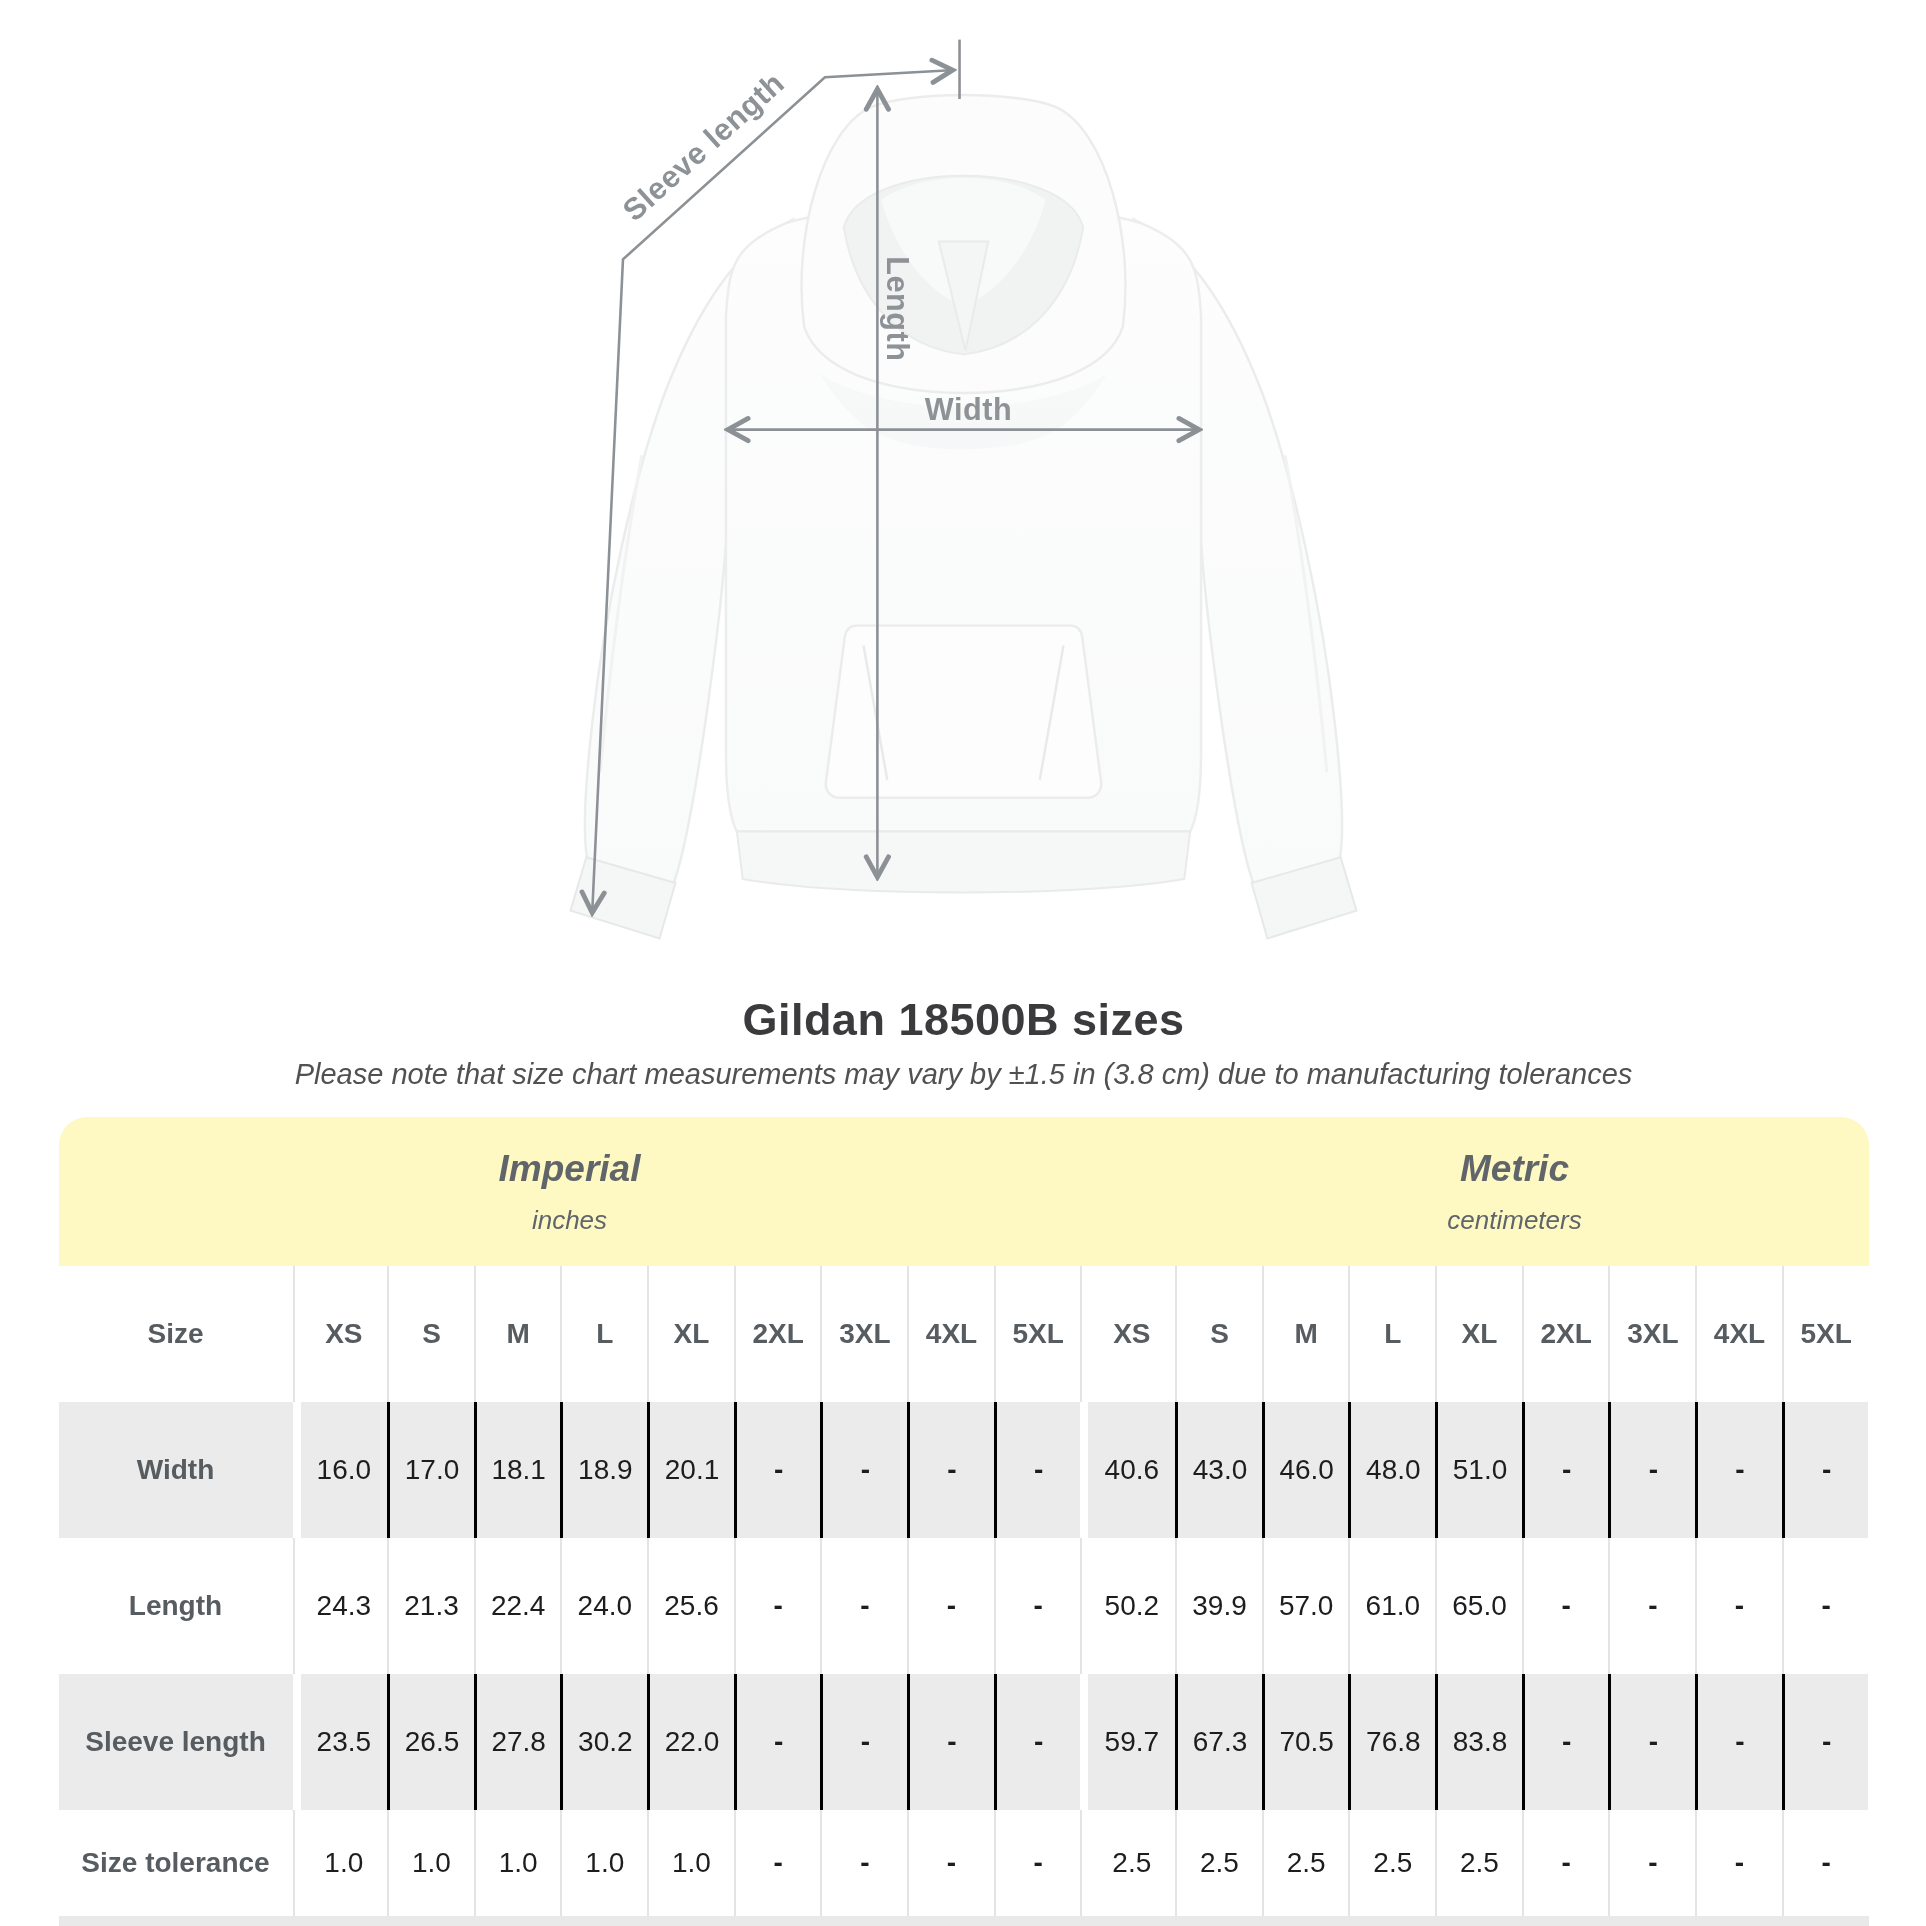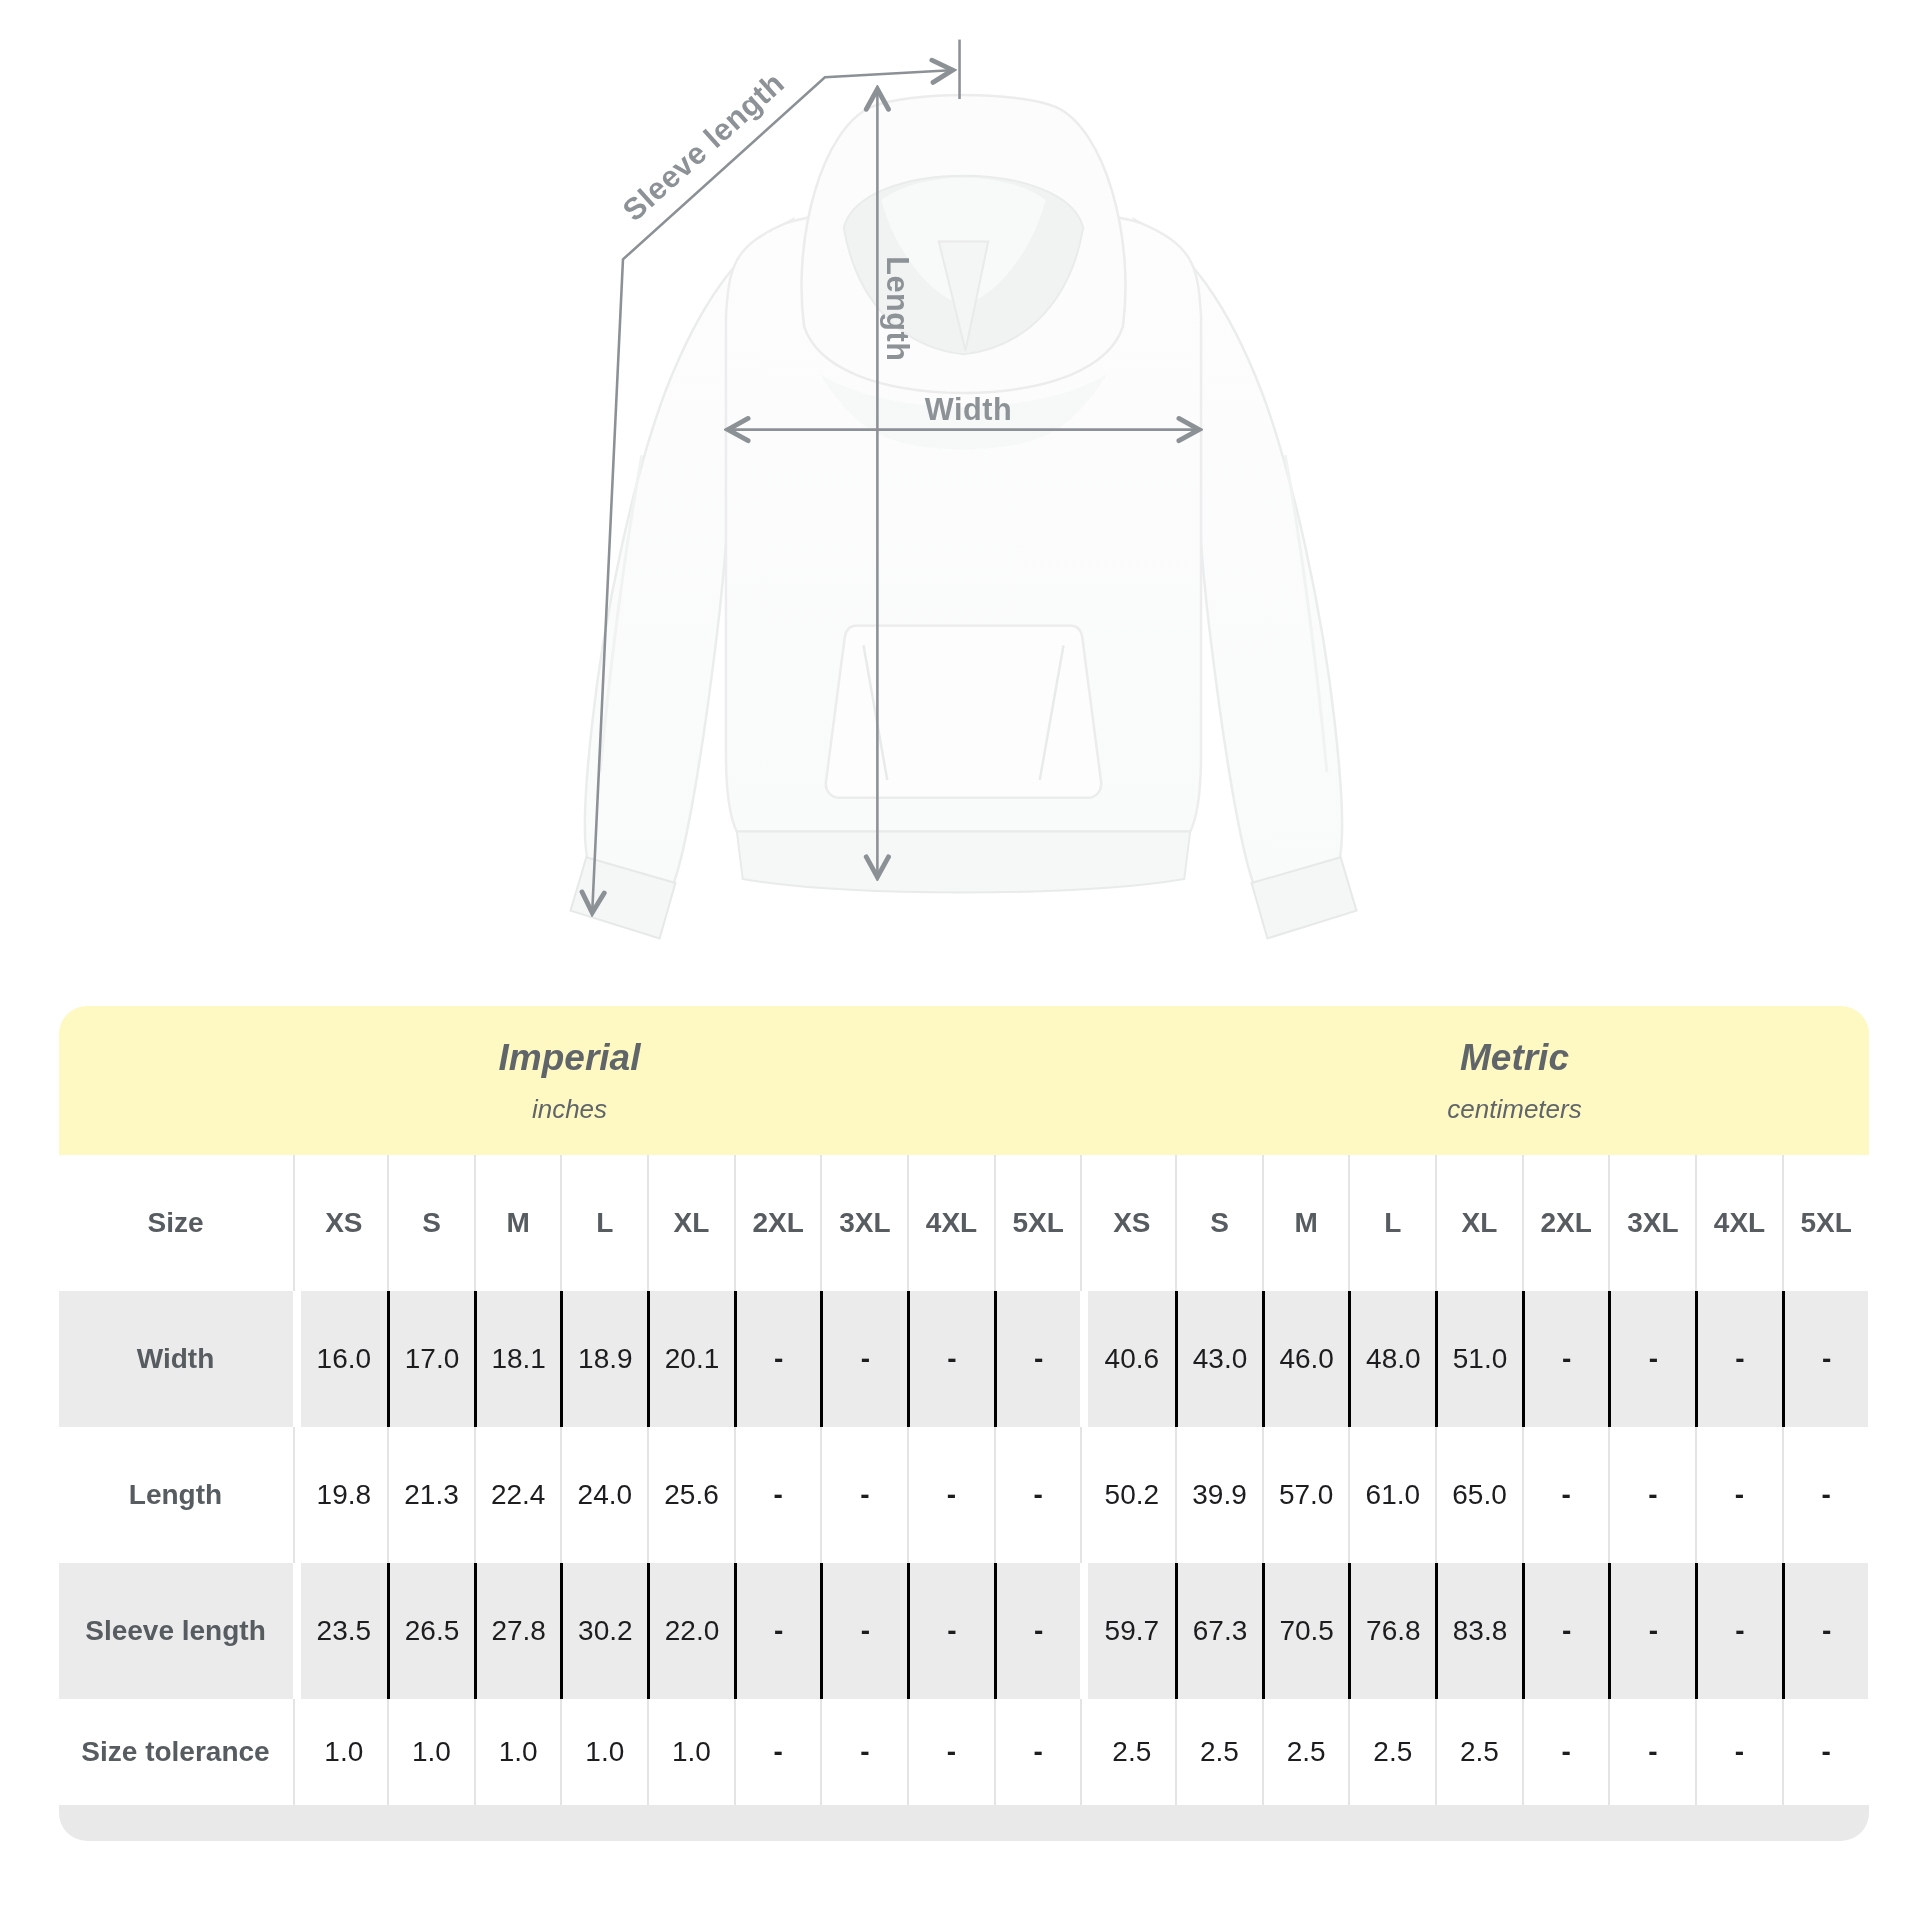--- a/index.html
+++ b/index.html
@@ -112,20 +112,24 @@
         <line x1="886" y1="92" x2="886" y2="884" marker-start="url(#arr)" marker-end="url(#arr)"></line>
         <line x1="737" y1="434" x2="1209" y2="434" marker-start="url(#arr)" marker-end="url(#arr)"></line>
       </g>
 
       <text class="meas-label" text-anchor="middle" transform="rotate(-42 712 150)" x="712" y="158">Sleeve length</text>
       <text class="meas-label" text-anchor="middle" dominant-baseline="central" transform="rotate(90 906 312)" x="906" y="312">Length</text>
       <text class="meas-label" text-anchor="middle" x="978" y="424">Width</text>
     </svg>
   </section>
 
+  <header class="caption">
+    <h1>Gildan 18500B sizes</h1>
+    <p>Please note that size chart measurements may vary by ±1.5 in (3.8 cm) due to manufacturing tolerances</p>
+  </header>
 
   <section class="table-card">
     <div class="band-top">
       <div class="unit-block unit-imperial">
         <div class="unit-name">Imperial</div>
         <div class="unit-sub">inches</div>
       </div>
       <div class="unit-block unit-metric">
         <div class="unit-name">Metric</div>
         <div class="unit-sub">centimeters</div>
@@ -175,21 +179,21 @@
           <div class="cell data sep">48.0</div>
           <div class="cell data sep">51.0</div>
           <div class="cell data sep dash">-</div>
           <div class="cell data sep dash">-</div>
           <div class="cell data sep dash">-</div>
           <div class="cell data sep dash">-</div>
         </div>
         <div class="row white">
           <div class="cell label">Length</div>
           <div class="cell spacer"></div>
-          <div class="cell data">19.8</div>
+          <div class="cell data">24.3</div>
           <div class="cell data sep">21.3</div>
           <div class="cell data sep">22.4</div>
           <div class="cell data sep">24.0</div>
           <div class="cell data sep">25.6</div>
           <div class="cell data sep dash">-</div>
           <div class="cell data sep dash">-</div>
           <div class="cell data sep dash">-</div>
           <div class="cell data sep dash">-</div>
           <div class="cell spacer"></div>
           <div class="cell data">50.2</div>

